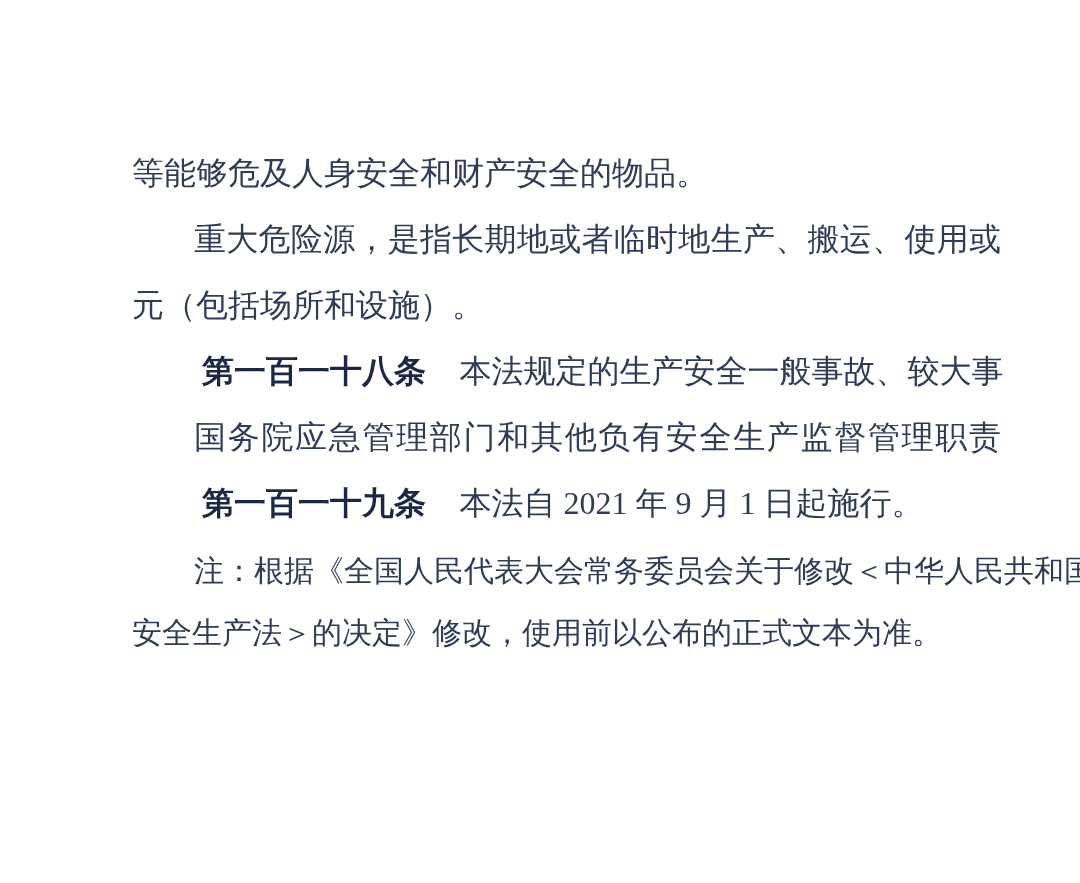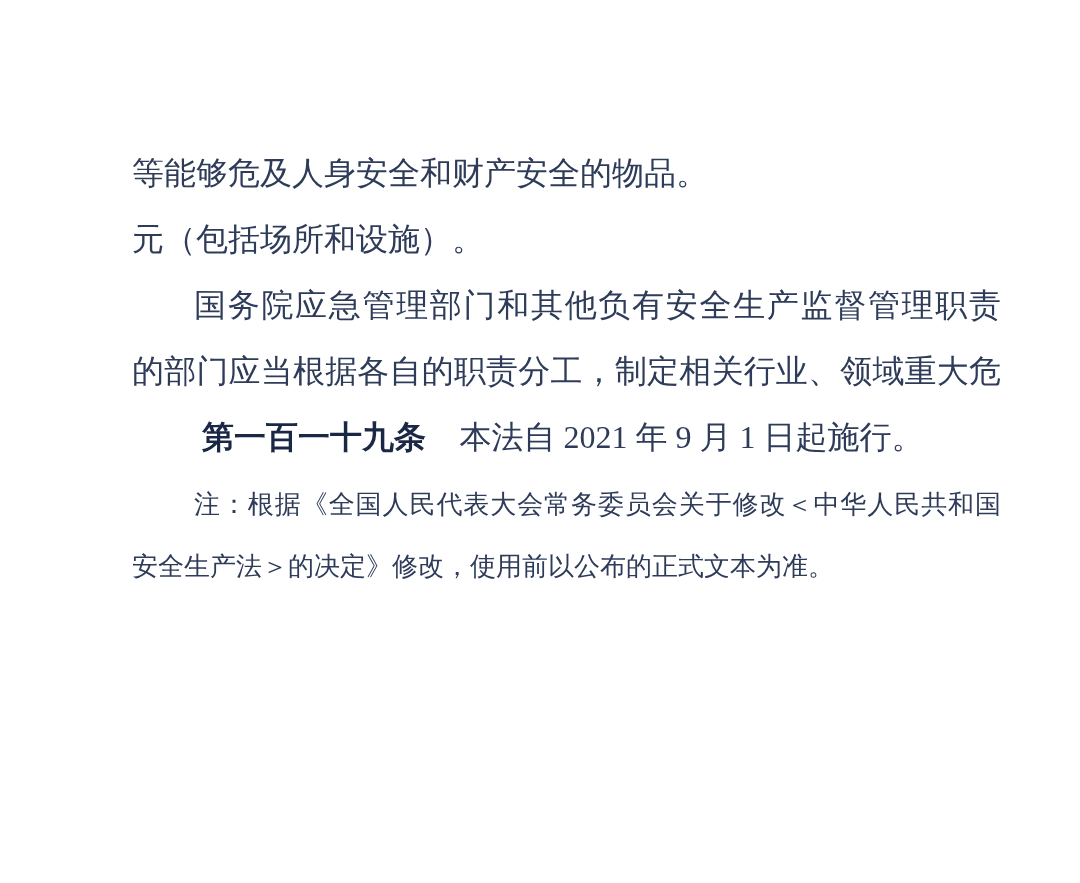--- a/index.html
+++ b/index.html
@@ -29,48 +29,51 @@
     white-space: nowrap;
     text-align: left;
   }
   .line.just {
     text-align: justify;
     text-align-last: justify;
     text-justify: inter-character;
   }
   .line.indent { padding-left: 62px; }
   .line.small {
-    font-size: 26px;
+    font-size: 30px;
     line-height: 54px;
     height: 54px;
   }
   .line.note-gap { margin-top: 12px; }
   .term {
     font-family: "Liberation Sans", "DejaVu Sans", sans-serif;
     font-weight: 700;
     color: var(--heading-color);
     margin-right: 0.8em;
   }
 </style>
 </head>
 <body>
 
 <div class="page">
 
   <div class="line">等能够危及人身安全和财产安全的物品。</div>
 
+  <div class="line indent just">重大危险源，是指长期地或者临时地生产、搬运、使用或</div>
 
 
   <div class="line">元（包括场所和设施）。</div>
 
+  <div class="line indent just">
+    <span class="term">第一百一十八条</span><span>本法规定的生产安全一般事故、较大事</span>
+  </div>
 
 
   <div class="line indent just">国务院应急管理部门和其他负有安全生产监督管理职责</div>
 
-  <div class="line just">的部门应当根据各自的职责分工，制定相关行业、领域重大危</div>
 
 
   <div class="line indent">
     <span class="term">第一百一十九条</span><span>本法自 2021 年 9 月 1 日起施行。</span>
   </div>
 
   <div class="line small indent just note-gap">注：根据《全国人民代表大会常务委员会关于修改＜中华人民共和国</div>
 
   <div class="line small">安全生产法＞的决定》修改，使用前以公布的正式文本为准。</div>
 

